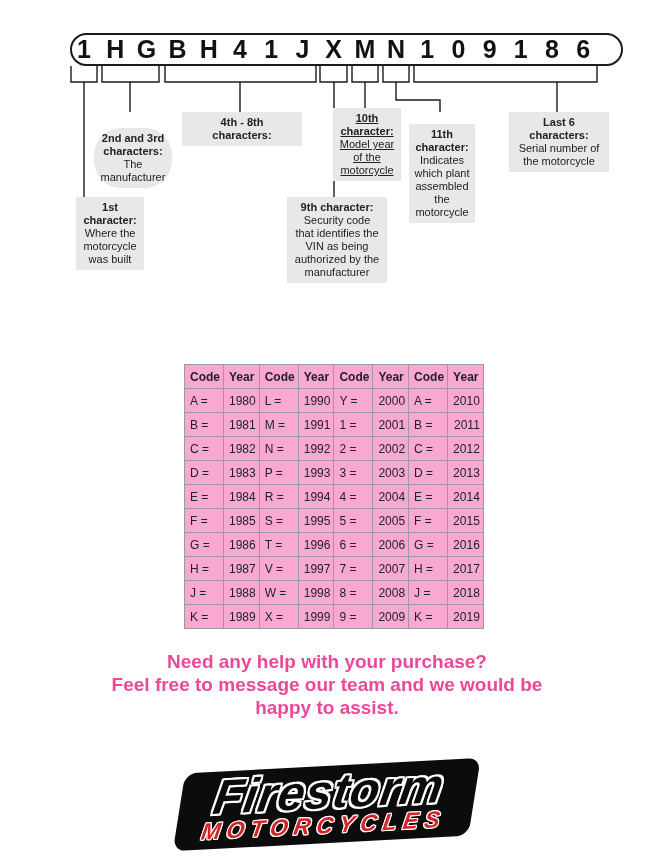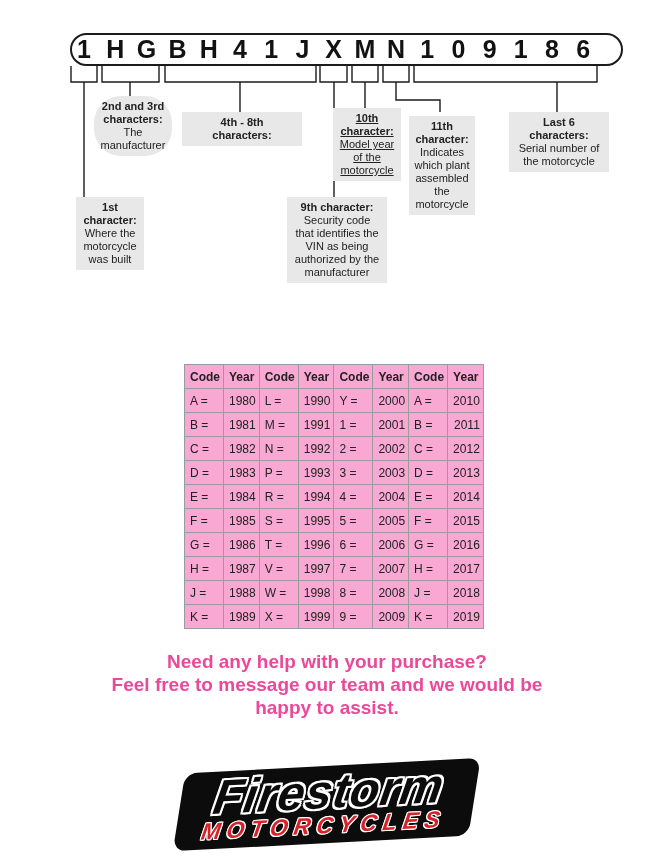--- a/index.html
+++ b/index.html
@@ -22,25 +22,25 @@
   .connectors { position:absolute; left:0; top:0; pointer-events:none; }
 
   
   .label-box {
     position:absolute; background:#e8e8e8; text-align:center;
     font-size:11px; line-height:13px; color:#222; padding:4px 2px;
   }
   .label-title { font-weight:bold; white-space:pre-line; }
   .label-body  { white-space:pre-line; }
   .box-first       { left:52px;  top:197px; width:64px;margin-left:24px; }
-  .box-second-third{ left:94px;  top:96px; width:74px;border-radius:27px; }
+  .box-second-third{ left:94px;  top:128px; width:74px;border-radius:27px; }
   .box-fourth-eighth{ left:182px; top:112px; width:116px; }
   .box-ninth       { left:287px; top:197px; width:96px; }
   .box-tenth       { left:333px; top:108px; width:64px;text-decoration:underline; }
-  .box-eleventh    { left:409px; top:116px; width:62px; }
+  .box-eleventh    { left:409px; top:124px; width:62px; }
   .box-last-six    { left:509px; top:112px; width:96px; }
 
   .source-note {
     position:absolute; left:55px; top:297px; font-size:11.5px;
     color:#111; white-space:pre;
   }
 
   
   .year-table {
     position:absolute; left:184px; top:364px; border-collapse:collapse;

